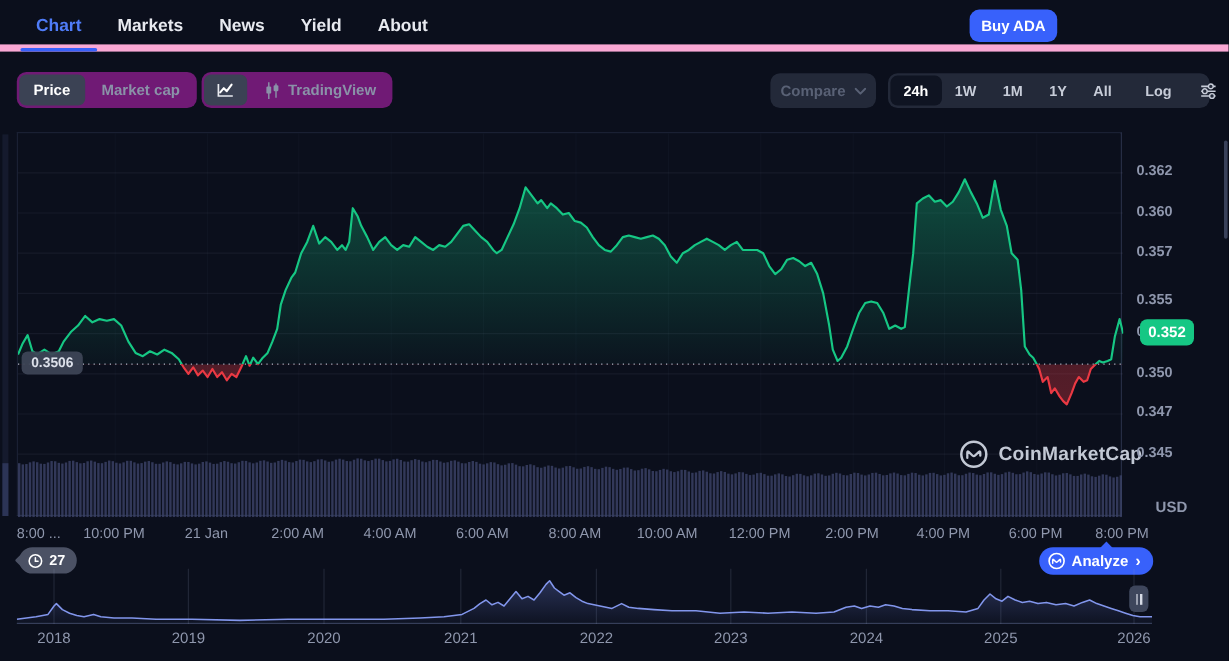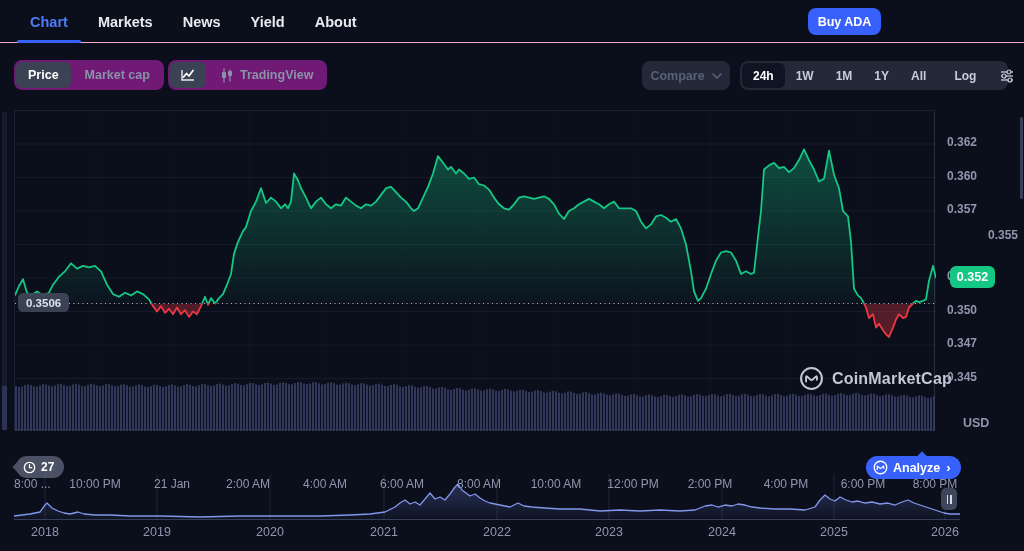--- a/index.html
+++ b/index.html
@@ -1,21 +1,21 @@
 <!DOCTYPE html>
 <html><head>
 <meta charset="utf-8">
 <style>
   * { margin:0; padding:0; box-sizing:border-box; }
   html,body { background:#06080f; }
   body { font-family:"Liberation Sans","DejaVu Sans",sans-serif; }
   .app { position:relative; width:1024px; height:551px; background:#0b0f1c; overflow:hidden; color:#e8eaf0; }
 
   
-  .topnav { position:absolute; left:0; top:0; width:1024px; height:43px; border-bottom:1px solid #f9a8d4; }
+  .topnav { position:absolute; left:0; top:0; width:1024px; height:43px; border-bottom:6px solid #f9a8d4; }
   .tabs { position:absolute; left:30px; top:0; height:43px; display:flex; align-items:center; gap:30px; }
   .tab { font-size:14.5px; font-weight:700; color:#e8eaf0; cursor:pointer; }
   .tab.active { color:#4f7cf8; }
   .tab-underline { position:absolute; left:17px; top:40px; width:64px; height:3px; border-radius:3px; background:#3861fb; }
   .buy-btn { position:absolute; left:808px; top:8px; width:73px; height:27px; background:#3861fb; border-radius:8px;
              display:flex; align-items:center; justify-content:center; font-size:12.5px; font-weight:700; color:#fff; cursor:pointer; }
   .dex-pill { position:absolute; left:891px; top:7px; width:124px; height:29px; border:1px solid rgba(72,104,246,.55);
               border-radius:9px; display:flex; align-items:center; gap:8px; padding:0 8px 0 13px; cursor:pointer; }
   .dex-label { font-size:12.5px; font-weight:700; color:#b4c2f8; }
   .toggle { width:32px; height:18px; background:#565d70; border-radius:9px; position:relative; }
@@ -44,21 +44,21 @@
   .edge-strip1 { position:absolute; left:2px; top:112px; width:5px; height:318px; background:rgba(58,68,110,.22); }
   .edge-strip2 { position:absolute; left:2px; top:386px; width:5px; height:44px; background:#2c3456; }
   .baseline-pill { position:absolute; left:18px; top:295px; height:19px; padding:0 8px; background:rgba(62,69,86,.94);
                    border-radius:5px; display:flex; align-items:center; font-size:11.5px; font-weight:600; color:#dde1ea; }
   .watermark { position:absolute; left:799px; top:366px; display:flex; align-items:center; gap:8px; opacity:.95; }
   .watermark .wm-text { font-size:16px; font-weight:700; color:#ccd2de; letter-spacing:.2px; }
   .ylabel { position:absolute; left:947px; font-size:12px; font-weight:600; color:#8f97ad; }
   .usd-label { position:absolute; left:963px; top:416px; font-size:12.5px; font-weight:700; color:#8f97ad; }
   .price-badge { position:absolute; left:950px; width:45px; height:22px; background:#16c784; border-radius:6px;
                  display:flex; align-items:center; justify-content:center; font-size:12.5px; font-weight:700; color:#fff; }
-  .xlabel { position:absolute; top:437px; font-size:12px; font-weight:500; color:#8f97ad; white-space:nowrap;margin-top:40px; }
+  .xlabel { position:absolute; top:437px; font-size:12px; font-weight:500; color:#8f97ad; white-space:nowrap; }
   .scroll-thumb { position:absolute; left:1020px; top:117px; width:3px; height:82px; background:#39415a; border-radius:2px; }
 
   
   .clock-badge { position:absolute; left:16px; top:456px; height:22px; padding:0 10px 0 7px; background:#4b5164; border-radius:11px;
                  display:flex; align-items:center; gap:5px; font-size:12px; font-weight:700; color:#fff; }
   .clock-badge .tail { position:absolute; left:-2px; top:7px; width:8px; height:8px; background:#4b5164; transform:rotate(45deg); border-radius:1px; }
   .analyze-btn { position:absolute; left:866px; top:456px; height:23px; padding:0 10px 0 7px; background:#3861fb; border-radius:12px;
                  display:flex; align-items:center; gap:5px; font-size:12.5px; font-weight:700; color:#fff; cursor:pointer; }
   .analyze-btn .notch { position:absolute; left:52px; top:-3px; width:8px; height:8px; background:#3861fb; transform:rotate(45deg); }
   .analyze-chev { font-size:13px; font-weight:700; margin-left:1px; }
@@ -493,21 +493,21 @@
     <svg width="25" height="25" viewBox="0 0 24 24">
       <circle cx="12" cy="12" r="10" stroke="#ccd2de" stroke-width="2" fill="none"></circle>
       <path d="M6.8 15 V10.6 Q6.8 9.3 7.9 10.2 L10.9 13 Q12 14 13.1 13 L16.1 10.2 Q17.2 9.3 17.2 10.6 V13.2" stroke="#ccd2de" stroke-width="1.8" fill="none" stroke-linecap="round"></path>
     </svg>
     <span class="wm-text">CoinMarketCap</span>
   </div>
   <div id="ylabels">
       <div class="ylabel" style="top: 135px;">0.362</div>
       <div class="ylabel" style="top: 168.5px;">0.360</div>
       <div class="ylabel" style="top: 202px;">0.357</div>
-      <div class="ylabel" style="top: 228px; margin-left: 41px;">0.355</div>
+      <div class="ylabel" style="top: 242px;">0.355</div>
       <div class="ylabel" style="top: 269px;">0.352</div>
       <div class="ylabel" style="top: 302.5px;">0.350</div>
       <div class="ylabel" style="top: 336px;">0.347</div>
       <div class="ylabel" style="top: 369.5px;">0.345</div>
     </div>
   <div class="price-badge" id="price-badge" style="top: 266px;">0.352</div>
   <div class="usd-label">USD</div>
   <div id="xlabels">
       <div class="xlabel" style="left: 14px;">8:00 ...</div>
       <div class="xlabel" style="left: 95px; transform: translateX(-50%);">10:00 PM</div>

